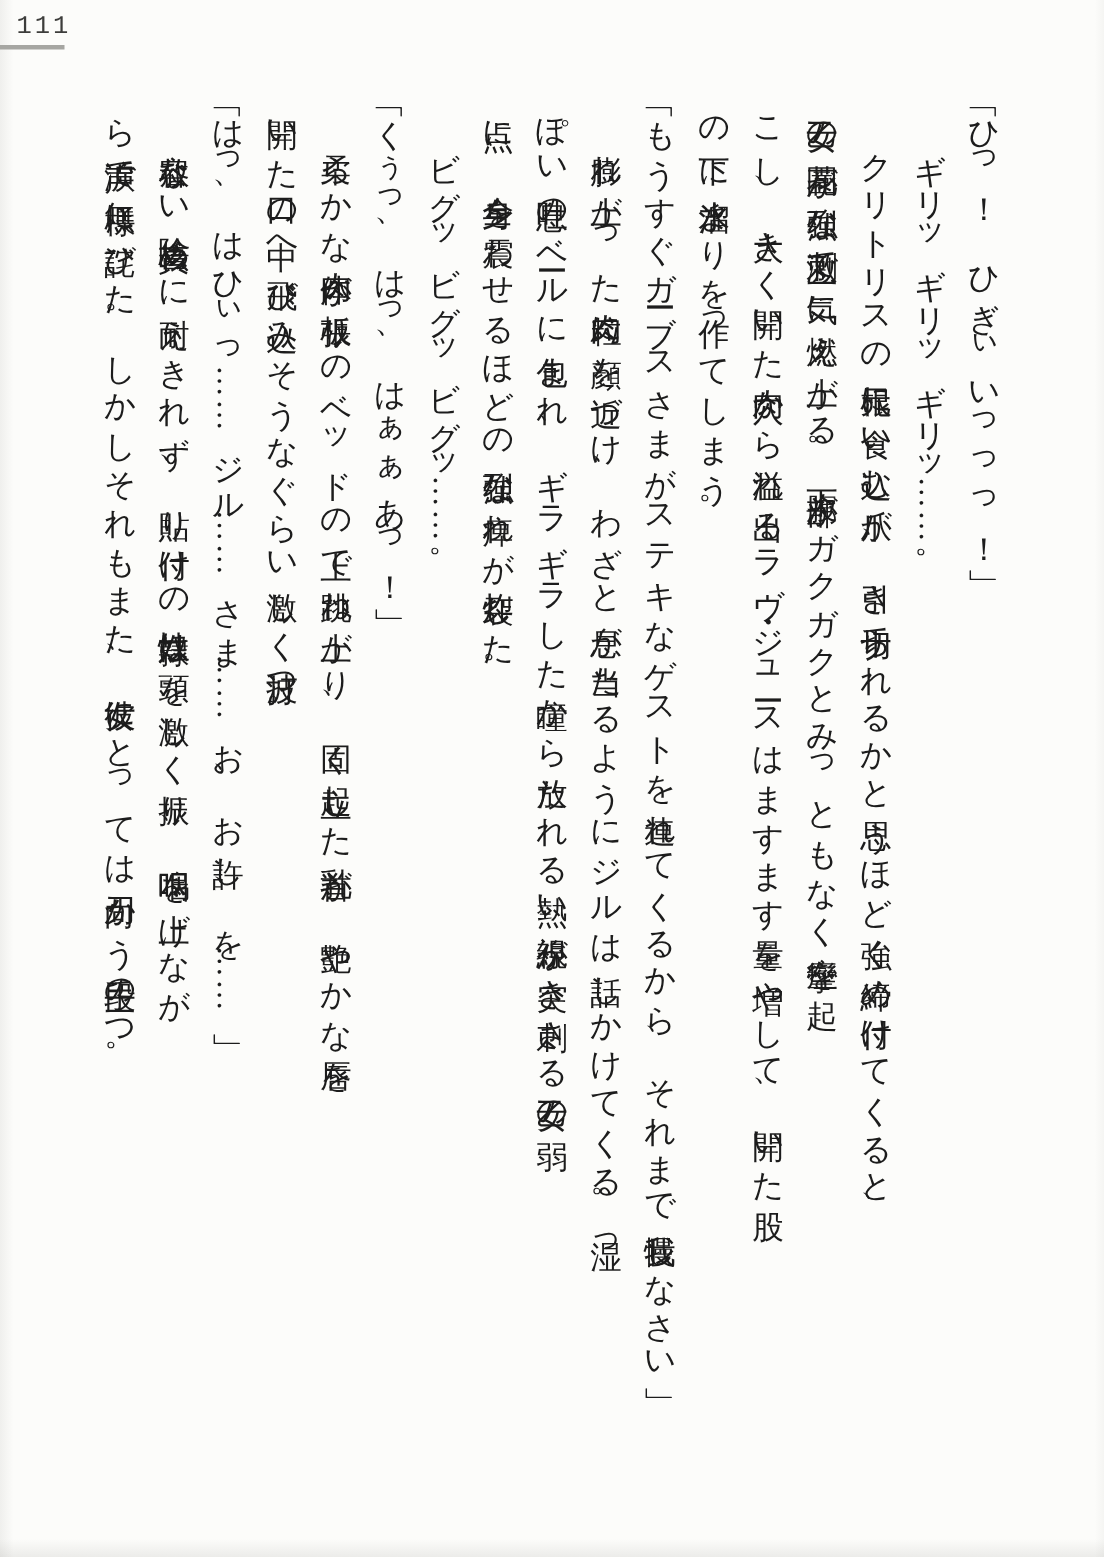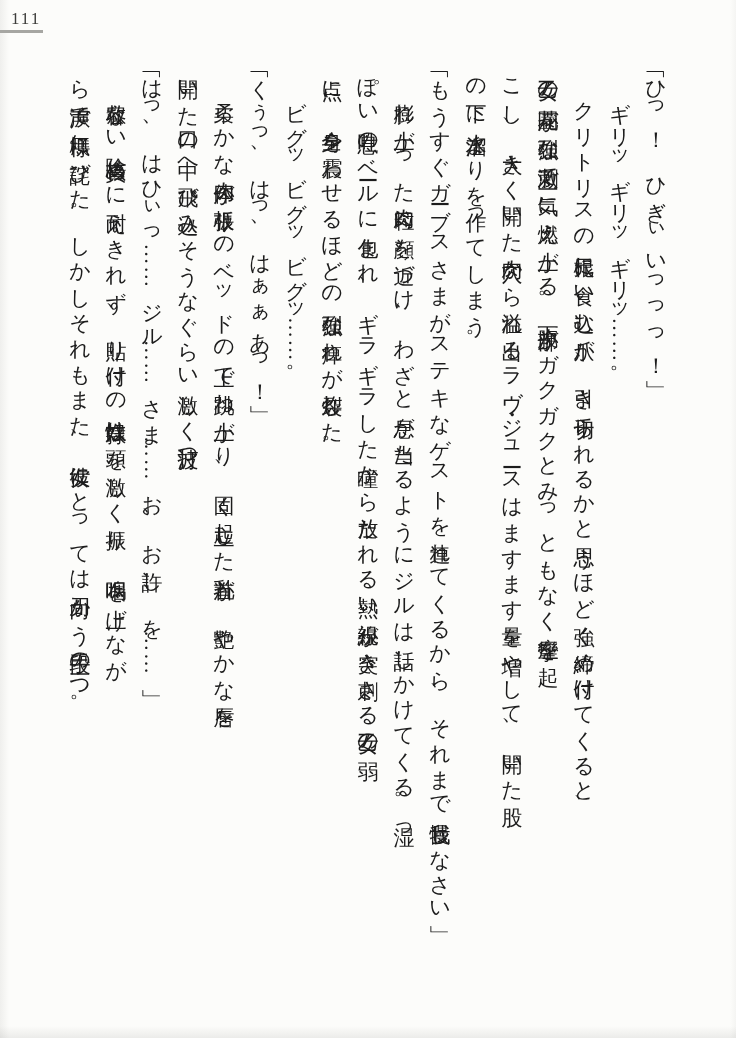--- a/index.html
+++ b/index.html
@@ -20,21 +20,21 @@
       linear-gradient(to right, rgba(70,70,65,0.07), rgba(70,70,65,0) 9px),
       linear-gradient(to top, rgba(70,70,65,0.09), rgba(70,70,65,0) 12px),
       linear-gradient(to left, rgba(70,70,65,0.04), rgba(70,70,65,0) 6px),
       #fcfcfa;
   }
   
   .pageno {
     position: absolute;
     top: 10px;
     left: 11px;
-    font-family: Liberation Serif, serif;
+    font-family: Liberation Mono, monospace;
     font-size: 17px;
     line-height: 1;
     letter-spacing: 2px;
     color: #3d3d3b;
   }
   .pageno-rule {
     position: absolute;
     top: 30px;
     left: 0;
     width: 43px;

